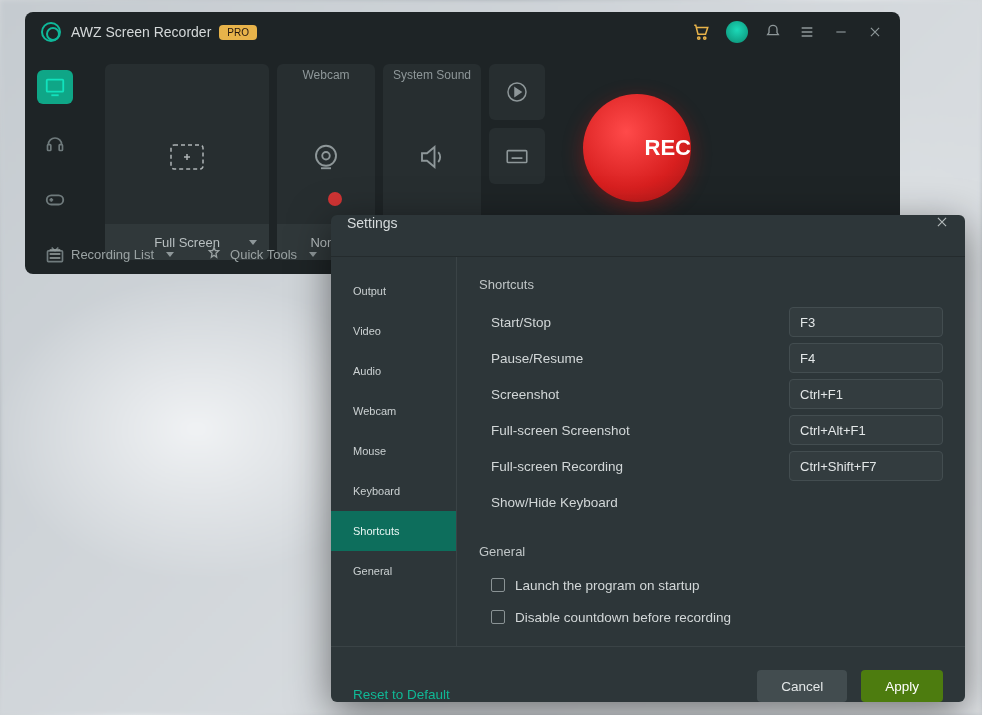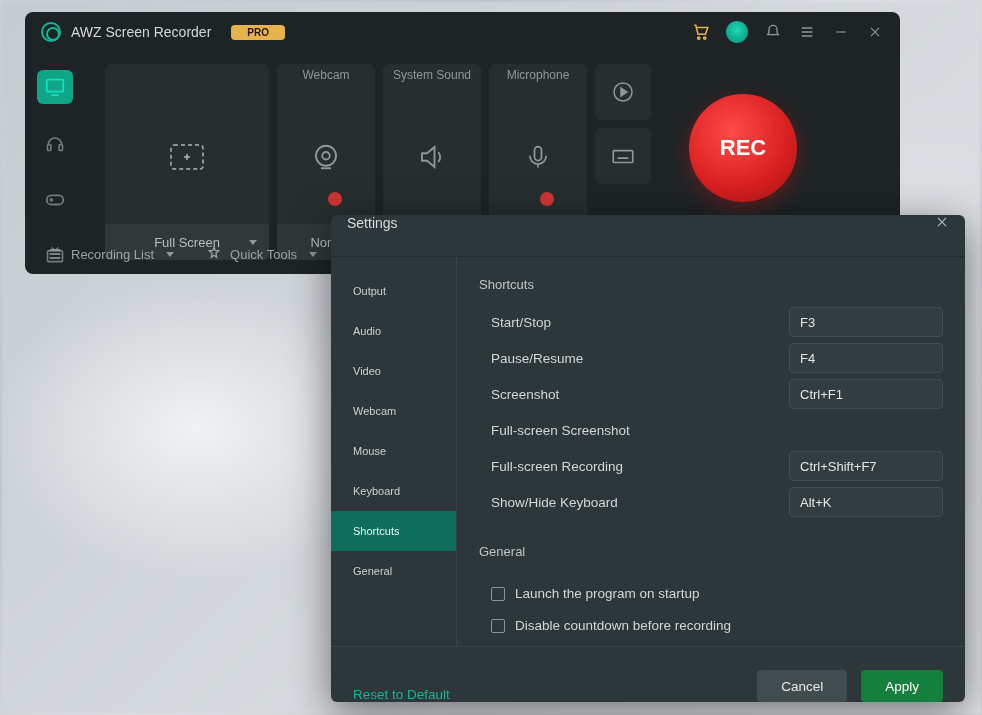--- a/index.html
+++ b/index.html
@@ -11,21 +11,21 @@
   radial-gradient(ellipse 300px 400px at 90% 40%, #dde1e4 0%, transparent 50%),
   linear-gradient(135deg, #c5cbd0 0%, #e2e5e8 100%);
   filter: blur(2px);
 }
 
 .main-window { position: absolute; top: 12px; left: 25px; width: 875px; height: 262px; background: #1e2426; border-radius: 8px; color: #aeb4b5; }
 .titlebar { display: flex; align-items: center; padding: 10px 16px; height: 40px; }
 .logo { width: 20px; height: 20px; border: 2px solid #0fb89a; border-radius: 50%; margin-right: 10px; position: relative; }
 .logo::after { content: ""; position: absolute; top: 3px; left: 3px; width: 10px; height: 10px; border: 2px solid #0fb89a; border-radius: 50%; }
 .title-text { font-size: 14px; color: #d4d8d9; }
-.pill { background: #e8b34a; color: #24160f; font-size: 10px; font-weight: 700; padding: 2px 16px; border-radius: 4px; margin-left: 20px; }
+.pill { background: #e8b34a; color: #24160f; font-size: 10px; font-weight: 400; padding: 2px 8px; border-radius: 4px; margin-left: 8px; }
 .titlebar .spacer { flex: 1; }
 .title-icons { display: flex; gap: 16px; align-items: center; }
 .title-icon { width: 18px; height: 18px; display: flex; align-items: center; justify-content: center; cursor: pointer; color: #8e9799; }
 .avatar { width: 22px; height: 22px; border-radius: 50%; background: radial-gradient(circle at 50% 40%, #1cd9b8 0%, #0a8c72 100%); }
 
 .main-body { display: flex; height: 220px; }
 .side-rail { width: 60px; display: flex; flex-direction: column; align-items: center; padding-top: 18px; gap: 22px; }
 .rail-item { width: 36px; height: 36px; border-radius: 6px; display: flex; align-items: center; justify-content: center; color: #6f7a7c; cursor: pointer; }
 .rail-item.active { background: #0fa687; color: #11e2bd; }
 
@@ -34,21 +34,21 @@
 .tile.narrow { width: 98px; }
 .tile-header { height: 26px; font-size: 12px; color: #8e9799; text-align: center; padding-top: 4px; }
 .tile-icon { flex: 1; display: flex; align-items: center; justify-content: center; color: #8e9799; position: relative; }
 .badge-x { position: absolute; width: 14px; height: 14px; background: #d03434; border-radius: 50%; right: 34%; bottom: 18px; }
 .tile-footer { height: 36px; background: #30383a; border-radius: 0 0 6px 6px; display: flex; align-items: center; justify-content: center; font-size: 13px; color: #b8bfc0; position: relative; cursor: pointer; }
 .tile-footer::after { content: ""; position: absolute; right: 12px; width: 0; height: 0; border-left: 4px solid transparent; border-right: 4px solid transparent; border-top: 5px solid #8e9799; }
 
 .micro-tiles { display: flex; flex-direction: column; gap: 8px; }
 .micro-tile { width: 56px; height: 56px; background: #272e30; border-radius: 6px; display: flex; align-items: center; justify-content: center; color: #8e9799; cursor: pointer; }
 
-.rec-btn { width: 108px; height: 108px; border-radius: 50%; background: radial-gradient(circle at 40% 35%, #ff4a4a 0%, #d81f1f 60%, #a01515 100%); margin-left: 30px; margin-top: 30px; display: flex; align-items: center; justify-content: center; color: #fff; font-weight: 700; font-size: 22px; cursor: pointer; box-shadow: 0 6px 20px rgba(200,20,20,0.4); }
+.rec-btn { width: 108px; height: 108px; border-radius: 50%; background: radial-gradient(circle at 40% 35%, #ff4a4a 0%, #d81f1f 60%, #a01515 100%); margin-left: 30px; margin-top: 30px; display: flex; align-items: center; justify-content: flex-end; color: #fff; font-weight: 700; font-size: 22px; cursor: pointer; box-shadow: 0 6px 20px rgba(200,20,20,0.4); }
 
 .bottom-bar { position: absolute; bottom: 0; left: 0; right: 0; height: 40px; display: flex; align-items: center; padding: 0 22px; gap: 32px; }
 .bottom-item { display: flex; align-items: center; gap: 8px; font-size: 13px; color: #9aa2a3; cursor: pointer; }
 .chev-down::after { content: ""; display: inline-block; width: 0; height: 0; border-left: 4px solid transparent; border-right: 4px solid transparent; border-top: 5px solid #8e9799; margin-left: 4px; }
 
 .settings-window { position: absolute; top: 215px; left: 331px; width: 634px; height: 487px; background: #2d3639; border-radius: 6px; color: #d6dbdc; box-shadow: 0 10px 40px rgba(0,0,0,0.5); display: flex; flex-direction: column; }
 .settings-title { height: 42px; display: flex; align-items: flex-start; padding: 0 16px; font-size: 14px; border-bottom: 1px solid #242b2d; }
 .settings-title .spacer { flex: 1; }
 .close-x { color: #b3babb; cursor: pointer; font-size: 16px; }
 
@@ -56,29 +56,29 @@
 .settings-nav { width: 126px; border-right: 1px solid #3a4346; padding-top: 14px; }
 .nav-item { height: 40px; display: flex; align-items: center; padding-left: 22px; font-size: 11px; color: #cbd1d2; cursor: pointer; }
 .nav-item.selected { background: #0d6e5c; color: #e8f6f3; }
 
 .settings-content { flex: 1; padding: 20px 22px; overflow: auto; }
 .section-hd { font-size: 13px; color: #c0c6c7; margin-bottom: 12px; }
 .shortcut-row { display: flex; align-items: center; height: 36px; }
 .shortcut-row label { flex: 1; padding-left: 12px; font-size: 13.5px; color: #d2d7d8; }
 .shortcut-row input { width: 154px; height: 30px; background: #333c3f; border: 1px solid #434d50; border-radius: 4px; color: #e3e7e8; font-size: 13px; padding: 8px 10px; }
 .section-hd2 { font-size: 13px; color: #c0c6c7; margin-top: 24px; margin-bottom: 10px; }
-.check-row { display: flex; align-items: flex-end; gap: 10px; padding-left: 12px; height: 32px; font-size: 13.5px; color: #d2d7d8; }
+.check-row { display: flex; align-items: center; gap: 10px; padding-left: 12px; height: 32px; font-size: 13.5px; color: #d2d7d8; }
 .chk { width: 14px; height: 14px; border: 1.5px solid #8a9395; border-radius: 2px; cursor: pointer; }
 
 .settings-footer { height: 56px; border-top: 1px solid #3a4346; display: flex; align-items: flex-end; padding: 0 22px; gap: 14px; }
 .reset-link { color: #10b896; font-size: 13.5px; cursor: pointer; }
 .settings-footer .spacer { flex: 1; }
 .btn { height: 32px; padding: 0 24px; border-radius: 4px; font-size: 13.5px; cursor: pointer; border: none; }
 .btn.cancel { background: #424c4f; color: #e3e7e8; }
-.btn.apply { background: #15803d; color: #fff; }
+.btn.apply { background: #4d7c0f; color: #fff; }
 </style>
 </head>
 <body>
 
 <div class="wallpaper-swirl"></div>
 
 <div class="main-window">
   <div class="titlebar">
     <div class="logo"></div>
     <span class="title-text">AWZ Screen Recorder</span>
@@ -174,31 +174,20 @@
         <div class="tile-header">System Sound</div>
         <div class="tile-icon">
           <svg width="30" height="30" viewBox="0 0 24 24" fill="none" stroke="currentColor" stroke-width="1.5">
               <path d="M4 9v6h4l6 5V4l-6 5H4z"></path>
               <path d="M17 8a6 6 0 010 8"></path>
             </svg>
         </div>
         <div class="tile-footer">27B2 (英特...</div>
       </div>
 
-      <div class="tile narrow">
-        <div class="tile-header">Microphone</div>
-        <div class="tile-icon">
-          <svg width="28" height="28" viewBox="0 0 24 24" fill="none" stroke="currentColor" stroke-width="1.5">
-              <rect x="9" y="3" width="6" height="12" rx="3"></rect>
-              <path d="M5 11a7 7 0 0014 0M12 18v3"></path>
-            </svg>
-          <div class="badge-x"></div>
-        </div>
-        <div class="tile-footer">None</div>
-      </div>
 
       <div class="micro-tiles">
         <div class="micro-tile">
           <svg width="24" height="24" viewBox="0 0 24 24" fill="none" stroke="currentColor" stroke-width="1.5">
               <circle cx="12" cy="12" r="9"></circle>
               <path d="M10 8l6 4-6 4V8z" fill="currentColor"></path>
             </svg>
         </div>
         <div class="micro-tile">
           <svg width="26" height="26" viewBox="0 0 24 24" fill="none" stroke="currentColor" stroke-width="1.5">
@@ -237,22 +226,22 @@
     <span class="close-x">
       <svg width="14" height="14" viewBox="0 0 24 24" stroke="currentColor" stroke-width="2">
           <path d="M5 5l14 14M19 5L5 19"></path>
         </svg>
     </span>
   </div>
 
   <div class="settings-body">
     <div class="settings-nav">
       <div class="nav-item">Output</div>
+      <div class="nav-item">Video</div>
       <div class="nav-item">Audio</div>
-      <div class="nav-item">Video</div>
       <div class="nav-item">Webcam</div>
       <div class="nav-item">Mouse</div>
       <div class="nav-item">Keyboard</div>
       <div class="nav-item selected">Shortcuts</div>
       <div class="nav-item">General</div>
     </div>
 
     <div class="settings-content">
       <div class="section-hd">Shortcuts</div>
 
@@ -263,28 +252,28 @@
       <div class="shortcut-row">
         <label>Pause/Resume</label>
         <input value="F4" style="">
       </div>
       <div class="shortcut-row">
         <label>Screenshot</label>
         <input value="Ctrl+F1" style="">
       </div>
       <div class="shortcut-row">
         <label>Full-screen Screenshot</label>
+        <input value="Ctrl+Alt+F1" style="">
       </div>
       <div class="shortcut-row">
         <label>Full-screen Recording</label>
         <input value="Ctrl+Shift+F7" style="">
       </div>
       <div class="shortcut-row">
         <label>Show/Hide Keyboard</label>
-        <input value="Alt+K" style="">
       </div>
 
       <div class="section-hd2">General</div>
       <div class="check-row">
         <div class="chk"></div>
         <span>Launch the program on startup</span>
       </div>
       <div class="check-row">
         <div class="chk"></div>
         <span>Disable countdown before recording</span>

